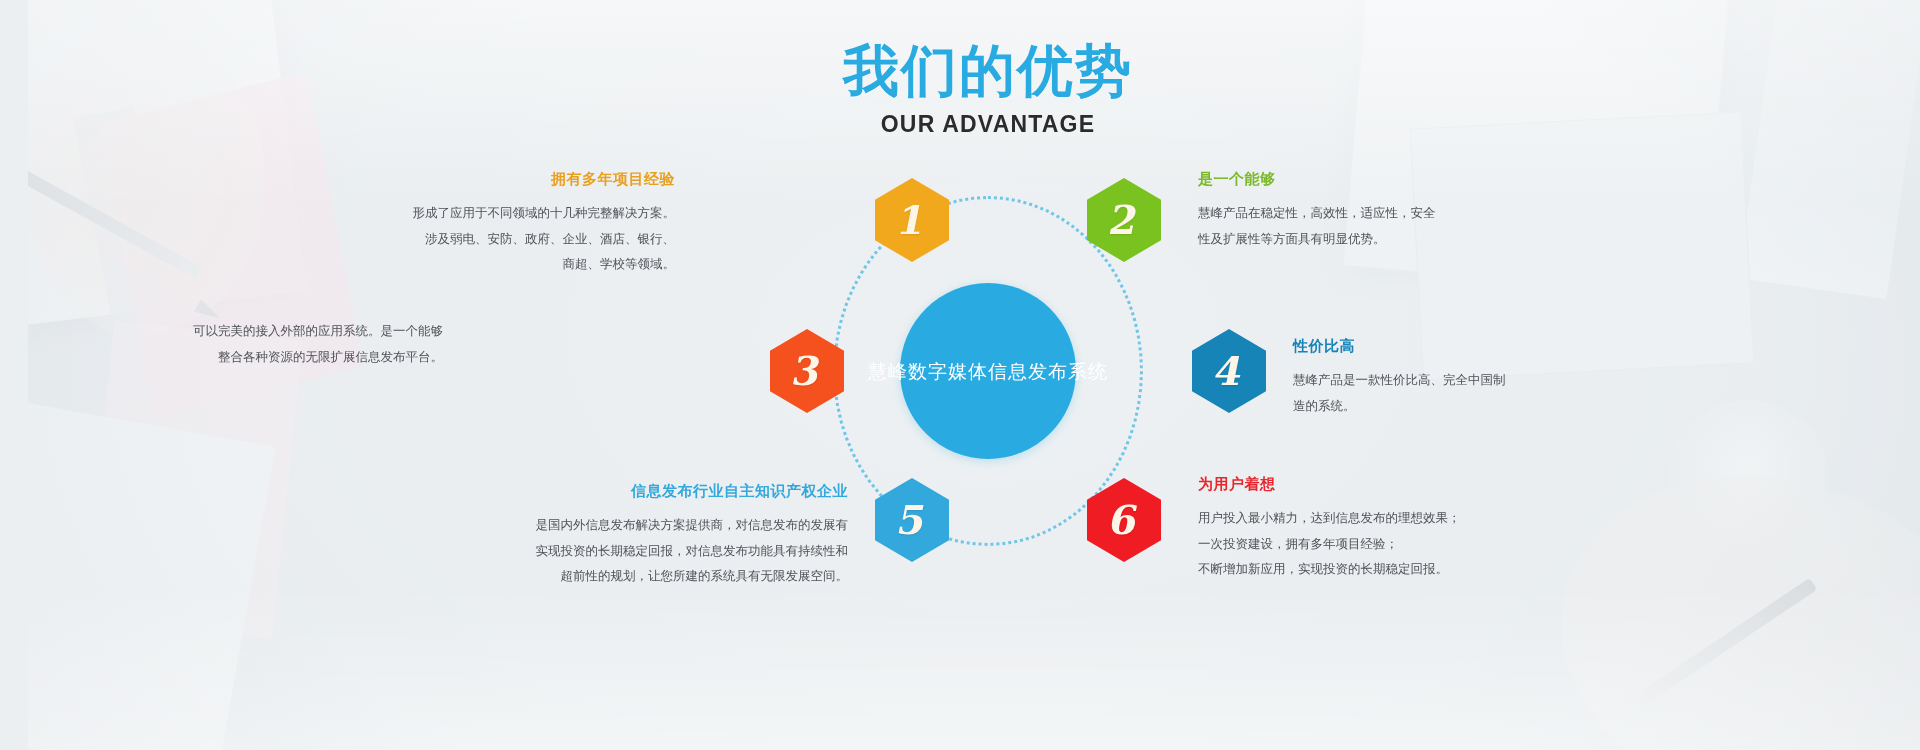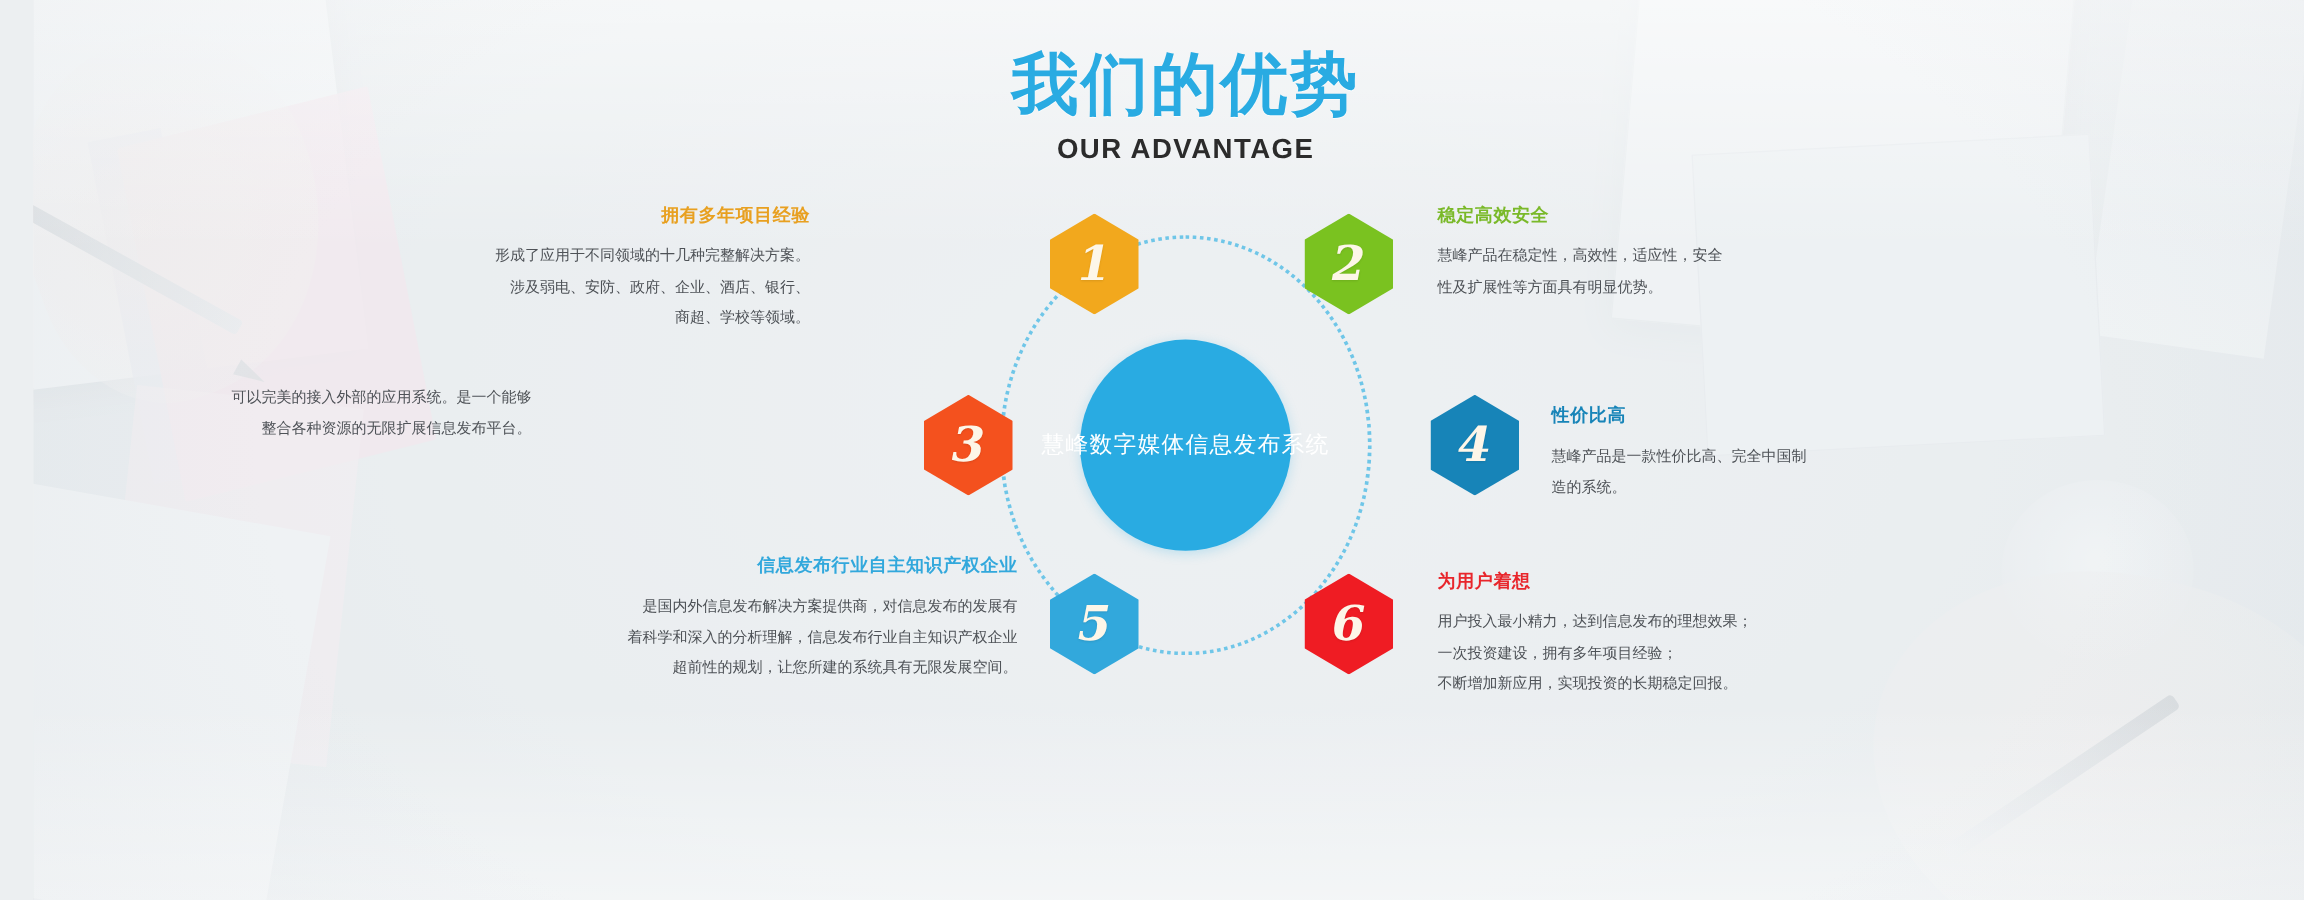--- a/index.html
+++ b/index.html
@@ -341,21 +341,21 @@
     <div class="item align-right" style="left:357px; top:170px;">
       <div class="item-title" style="color: rgb(232, 160, 32);">拥有多年项目经验</div>
       <div class="item-body">
         <div>形成了应用于不同领域的十几种完整解决方案。</div>
         <div>涉及弱电、安防、政府、企业、酒店、银行、</div>
         <div>商超、学校等领域。</div>
       </div>
     </div>
 
     <div class="item align-left" style="left:1170px; top:170px;">
-      <div class="item-title" style="color: rgb(122, 185, 41);">稳定高效安全</div>
+      <div class="item-title" style="color: rgb(122, 185, 41);">是一个能够</div>
       <div class="item-body">
         <div>慧峰产品在稳定性，高效性，适应性，安全</div>
         <div>性及扩展性等方面具有明显优势。</div>
       </div>
     </div>
 
     <div class="item align-right" style="left:125px; top:318px;">
       <div class="item-body">
         <div>可以完美的接入外部的应用系统。是一个能够</div>
         <div>整合各种资源的无限扩展信息发布平台。</div>
@@ -363,25 +363,25 @@
     </div>
 
     <div class="item align-left" style="left:1265px; top:337px;">
       <div class="item-title" style="color: rgb(23, 132, 184);">性价比高</div>
       <div class="item-body">
         <div>慧峰产品是一款性价比高、完全中国制</div>
         <div>造的系统。</div>
       </div>
     </div>
 
-    <div class="item wide align-right" style="left:480px; top:462px;">
+    <div class="item wide align-right" style="left:480px; top:482px;">
       <div class="item-title" style="color: rgb(50, 168, 220);">信息发布行业自主知识产权企业</div>
       <div class="item-body">
         <div>是国内外信息发布解决方案提供商，对信息发布的发展有</div>
-        <div>着科学和深入的分析理解，信息发布行业自主知识产权企业</div>
+        <div>实现投资的长期稳定回报，对信息发布功能具有持续性和</div>
         <div>超前性的规划，让您所建的系统具有无限发展空间。</div>
       </div>
     </div>
 
     <div class="item align-left" style="left:1170px; top:475px;">
       <div class="item-title" style="color: rgb(232, 38, 44);">为用户着想</div>
       <div class="item-body">
         <div>用户投入最小精力，达到信息发布的理想效果；</div>
         <div>一次投资建设，拥有多年项目经验；</div>
         <div>不断增加新应用，实现投资的长期稳定回报。</div>

